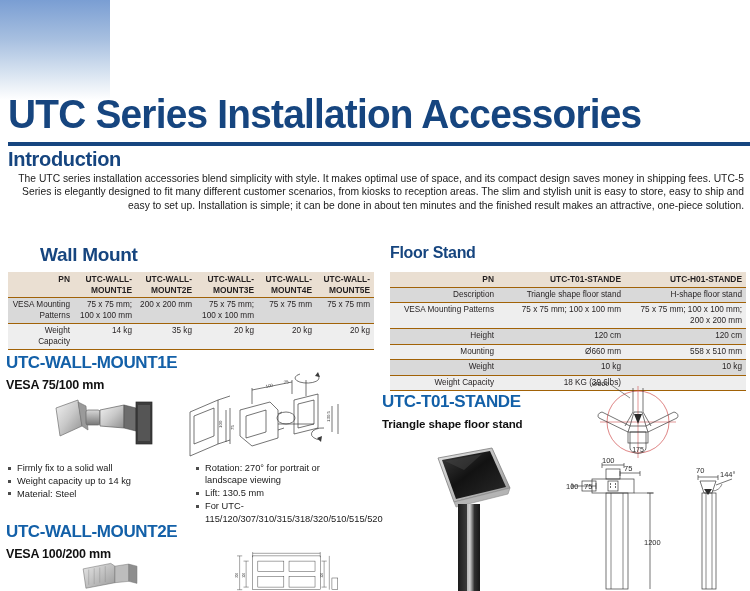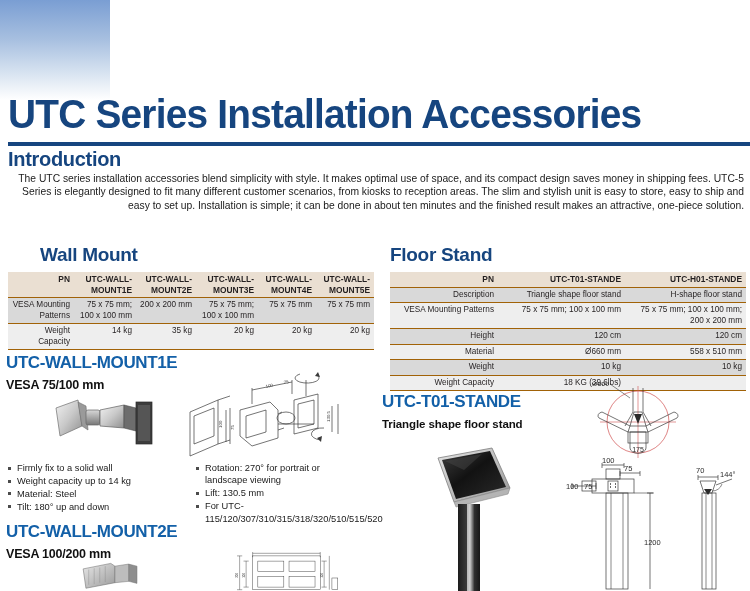--- a/index.html
+++ b/index.html
@@ -37,21 +37,21 @@
     color: #16457f; font-weight: 700;
     font-family: "Liberation Sans", sans-serif;
   }
   .sec-intro { position: absolute; left: 8px; top: 148px; font-size: 20px; letter-spacing: -0.3px; text-align: right; }
   .intro-body {
     position: absolute; left: 8px; top: 172px; width: 736px;
     font-size: 10.3px; line-height: 13.4px; color: #1a1a1a; text-align: right;
   }
 
   .sec-wall  { position: absolute; left: 8px;   top: 244px; font-size: 19px; letter-spacing: -0.3px; margin-left: 32px; }
-  .sec-floor { position: absolute; left: 390px; top: 244px; font-size: 19px; letter-spacing: -0.3px; }
+  .sec-floor { position: absolute; left: 390px; top: 244px; font-size: 16px; letter-spacing: -0.3px; }
 
   
   table { border-collapse: collapse; font-size: 8.2px; color: #231f20; }
   .tbl-wall  { position: absolute; left: 8px;   top: 272px; width: 366px; table-layout: fixed; }
   .tbl-floor { position: absolute; left: 390px; top: 272px; width: 356px; table-layout: fixed; }
   table th, table td {
     padding: 2px 4px; vertical-align: top; text-align: right; line-height: 10.5px;
     border-bottom: 1px solid #a16207;
   }
   table thead th { background: #eadfd2; font-weight: 700; font-size: 8.4px; line-height: 10.5px; }
@@ -161,21 +161,21 @@
         <td>VESA Mounting Patterns</td>
         <td>75 x 75 mm; 100 x 100 mm</td>
         <td>75 x 75 mm; 100 x 100 mm; 200 x 200 mm</td>
       </tr>
       <tr class="r-odd">
         <td>Height</td>
         <td>120 cm</td>
         <td>120 cm</td>
       </tr>
       <tr class="r-even">
-        <td>Material</td>
+        <td>Mounting</td>
         <td>Ø660 mm</td>
         <td>558 x 510 mm</td>
       </tr>
       <tr class="r-odd">
         <td>Weight</td>
         <td>10 kg</td>
         <td>10 kg</td>
       </tr>
       <tr class="r-even">
         <td>Weight Capacity</td>
@@ -236,21 +236,20 @@
       <text x="84" y="22" transform="rotate(-11 84 22)">100</text>
       <text x="102" y="18" transform="rotate(-11 102 18)">75</text>
       <text x="148" y="56" transform="rotate(-90 148 56)">130.5</text>
     </g>
   </svg>
 
   <ul class="feat" style="left:8px; top:462px; width:175px;">
     <li>Firmly fix to a solid wall</li>
     <li>Weight capacity up to 14 kg</li>
     <li>Material: Steel</li>
-    <li>Tilt: 180° up and down</li>
   </ul>
 
   <ul class="feat" style="left:196px; top:462px; width:160px;">
     <li>Rotation: 270° for portrait or landscape viewing</li>
     <li>Lift: 130.5 mm</li>
     <li>For UTC-115/120/307/310/315/318/320/510/515/520</li>
   </ul>
 
   <div class="pn-head" style="left:6px; top:522px;">UTC-WALL-MOUNT2E</div>
   <div class="vesa-sub" style="left:6px; top:547px;">VESA 100/200 mm</div>

